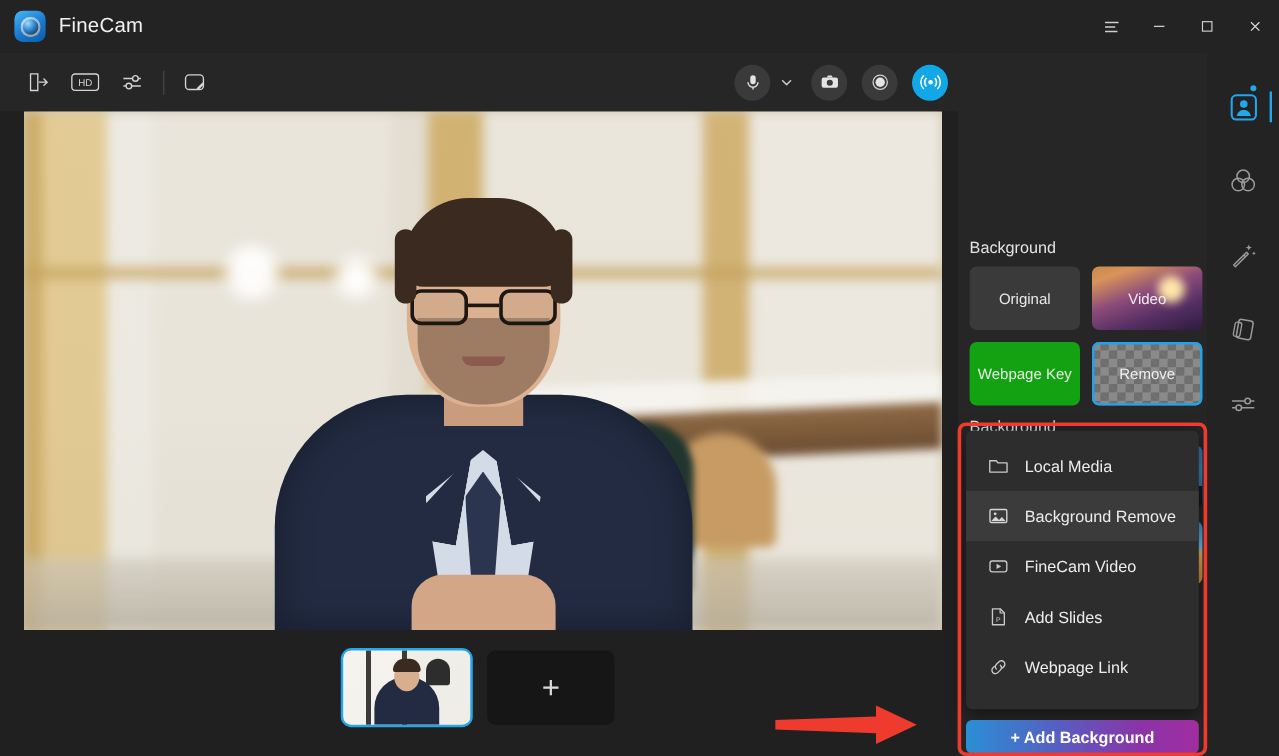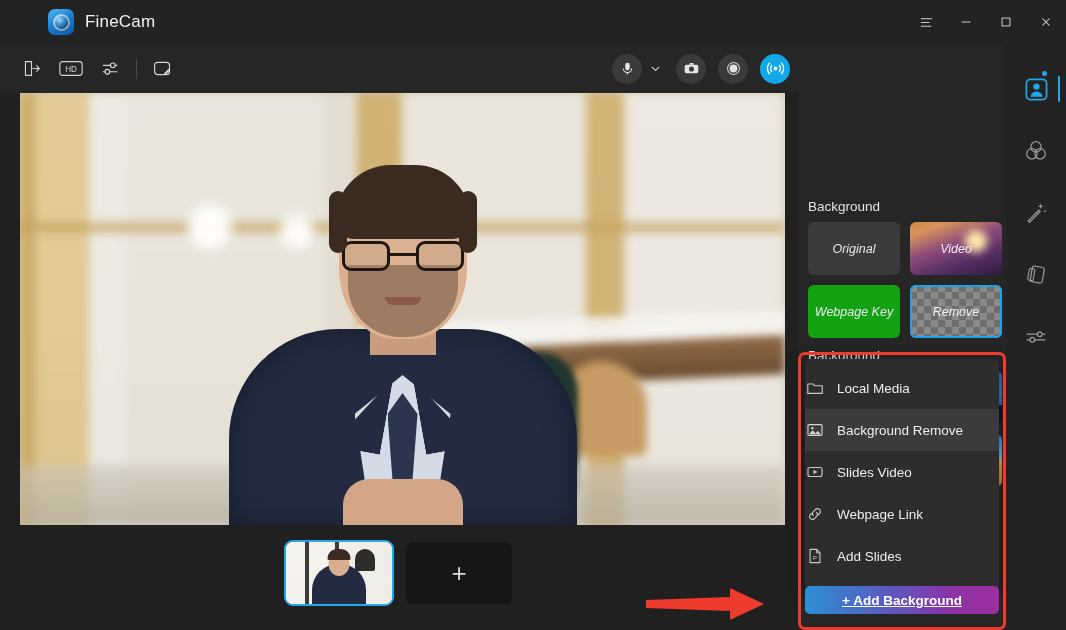--- a/index.html
+++ b/index.html
@@ -7,21 +7,21 @@
     width: 1066px; height: 630px;
     background: #1e1e1e;
     font-family: "Liberation Sans", sans-serif;
     overflow: hidden;
   }
   #app { position: relative; width: 1066px; height: 630px; background: #202020; }
 
   
   .titlebar {
     position: absolute; top: 0; left: 0; width: 1066px; height: 44px;
-    background: #232323; display: flex; align-items: center; padding-left: 36px;
+    background: #232323; display: flex; align-items: center;
   }
   .logo-wrap { margin-left: 12px; width: 26px; height: 26px; }
   .logo-sq {
     width: 26px; height: 26px; border-radius: 7px;
     background: linear-gradient(150deg, #49b6f5 0%, #1878d0 55%, #0b5ca8 100%);
     position: relative; display:flex; align-items:center; justify-content:center;
   }
   .logo-sq .ring {
     width: 17px; height: 17px; border-radius: 50%;
     background: radial-gradient(circle at 36% 32%, #9adcff 0%, #2c7fc4 40%, #0a1620 85%);
@@ -178,21 +178,21 @@
   .thumb-hair { position:absolute; bottom:44px; left:50%; transform:translateX(-50%); width:23px; height:11px; background:#3a2a20; border-radius:12px 12px 2px 2px; }
   .thumb-add {
     width: 106px; height: 62px; border-radius: 7px; background:#161616;
     display:flex; align-items:center; justify-content:center; color:#d8d8d8; font-size:26px; font-weight:300;
   }
 
   
   .rpanel { position:absolute; left:798px; top:44px; width:208px; height:586px; background:#262626; }
   .sec-title { color:#e3e3e3; font-size:13.5px; margin:10px 0 8px 10px; }
   .rp-first { padding-top: 145px; }
-  .grid2 { display:grid; grid-template-columns: 92px 92px; gap:10px; padding-left:10px;font-style:italic; }
+  .grid2 { display:grid; grid-template-columns: 92px 92px; gap:10px; padding-left:10px; }
   .tile {
     height:53px; border-radius:6px; position:relative; overflow:hidden;
     display:flex; align-items:center; justify-content:center;
     font-size:12.5px; color:#e9e9e9;
   }
   .tile-original { background:#3a3a3a; }
   .tile-blur { background: linear-gradient(160deg,#c98a4b 0%,#d8935a 16%,#8c4b7a 44%,#562f63 70%,#2e1b40 100%); }
   .tile-blur .lbl { position:relative; z-index:2; color:#f4eaf4; }
   .tile-blur .sun { position:absolute; right:16%; top:16%; width:22px; height:22px; border-radius:50%; background:#ffe6a8; filter: blur(4px); }
   .tile-chroma { background:#13a312; }
@@ -225,30 +225,30 @@
 
   
   .menu-wrap { position:absolute; left:798px; top:352px; width:208px; height:278px; }
   .redbox { position:absolute; inset:0; border:3px solid #ef3b2d; border-radius:7px; pointer-events:none; z-index:5; }
   .menu {
     position:absolute; left:7px; top:7px; width:194px; height:232px;
     background:#2d2d2d; border-radius:5px; padding:8px 0;
     box-shadow: 0 4px 16px rgba(0,0,0,.55);
   }
   .mitem {
-    height:42px; display:flex; align-items:center; gap:13px; 
+    height:42px; display:flex; align-items:center; gap:13px; padding-left:17px;
     color:#ededed; font-size:13.5px;
   }
   .mitem.hl { background:#3b3b3b; }
   .mi-icon { width:19px; height:19px; display:flex; align-items:center; justify-content:center; color:#c9c9c9; }
   .addbg-btn {
-    position:absolute; left:7px; top:234px; width:194px; height:28px; border-radius:5px;
+    position:absolute; left:7px; top:248px; width:194px; height:28px; border-radius:5px;
     background: linear-gradient(90deg, #2a8fd4 0%, #5a5bc0 42%, #8a34a8 74%, #a02ea0 100%);
     color:#fff; font-size:13.5px; font-weight:bold;
-    display:flex; align-items:center; justify-content:center;text-decoration:underline;
+    display:flex; align-items:center; justify-content:center;
   }
 
   
   .rail { position:absolute; left:1006px; top:44px; width:60px; height:586px; background:#232323; }
   .rail-item {
     width:60px; height:62px; display:flex; align-items:center; justify-content:center;
     color:#9a9a9a; position:relative;
   }
   .rail-item.active { color:#22a7ea; }
   .rail-item.active:after {
@@ -471,41 +471,41 @@
         </span>
         <span>Background Remove</span>
       </div>
       <div class="mitem">
         <span class="mi-icon">
           <svg width="18" height="18" viewBox="0 0 20 20">
             <rect x="2.2" y="5" width="15.6" height="10" rx="2.2" fill="none" stroke="#c9c9c9" stroke-width="1.25"></rect>
             <path d="M8.3 7.6l4.3 2.4-4.3 2.4z" fill="#c9c9c9"></path>
           </svg>
         </span>
-        <span>Slides Video</span>
-      </div>
-      <div class="mitem">
-        <span class="mi-icon">
-          <svg width="18" height="18" viewBox="0 0 20 20">
-            <path d="M8.2 11.8a3.2 3.2 0 0 1 0-4.5l2.1-2.1a3.2 3.2 0 1 1 4.5 4.5l-1 1" fill="none" stroke="#c9c9c9" stroke-width="1.25" stroke-linecap="round"></path>
-            <path d="M11.8 8.2a3.2 3.2 0 0 1 0 4.5l-2.1 2.1a3.2 3.2 0 1 1-4.5-4.5l1-1" fill="none" stroke="#c9c9c9" stroke-width="1.25" stroke-linecap="round"></path>
-          </svg>
-        </span>
-        <span>Webpage Link</span>
+        <span>FineCam Video</span>
       </div>
       <div class="mitem">
         <span class="mi-icon">
           <svg width="18" height="18" viewBox="0 0 20 20">
             <path d="M4.5 2.6h7.2L15.5 6.4V17.4H4.5z" fill="none" stroke="#c9c9c9" stroke-width="1.25" stroke-linejoin="round"></path>
             <path d="M11.6 2.6v3.9h3.9" fill="none" stroke="#c9c9c9" stroke-width="1.1"></path>
             <text x="10" y="14.4" font-size="6.4" fill="#c9c9c9" text-anchor="middle" font-family="Liberation Sans, sans-serif">P</text>
           </svg>
         </span>
         <span>Add Slides</span>
       </div>
+      <div class="mitem">
+        <span class="mi-icon">
+          <svg width="18" height="18" viewBox="0 0 20 20">
+            <path d="M8.2 11.8a3.2 3.2 0 0 1 0-4.5l2.1-2.1a3.2 3.2 0 1 1 4.5 4.5l-1 1" fill="none" stroke="#c9c9c9" stroke-width="1.25" stroke-linecap="round"></path>
+            <path d="M11.8 8.2a3.2 3.2 0 0 1 0 4.5l-2.1 2.1a3.2 3.2 0 1 1-4.5-4.5l1-1" fill="none" stroke="#c9c9c9" stroke-width="1.25" stroke-linecap="round"></path>
+          </svg>
+        </span>
+        <span>Webpage Link</span>
+      </div>
     </div>
     <div class="addbg-btn">+ Add Background</div>
     <div class="redbox"></div>
   </div>
 
   <div class="arrow">
     <svg width="120" height="36" viewBox="0 0 120 36">
       <path d="M0 14 L84 11 L84 2 L118 18 L84 34 L84 25 L0 22 Z" fill="#ef3b2d"></path>
     </svg>
   </div>

